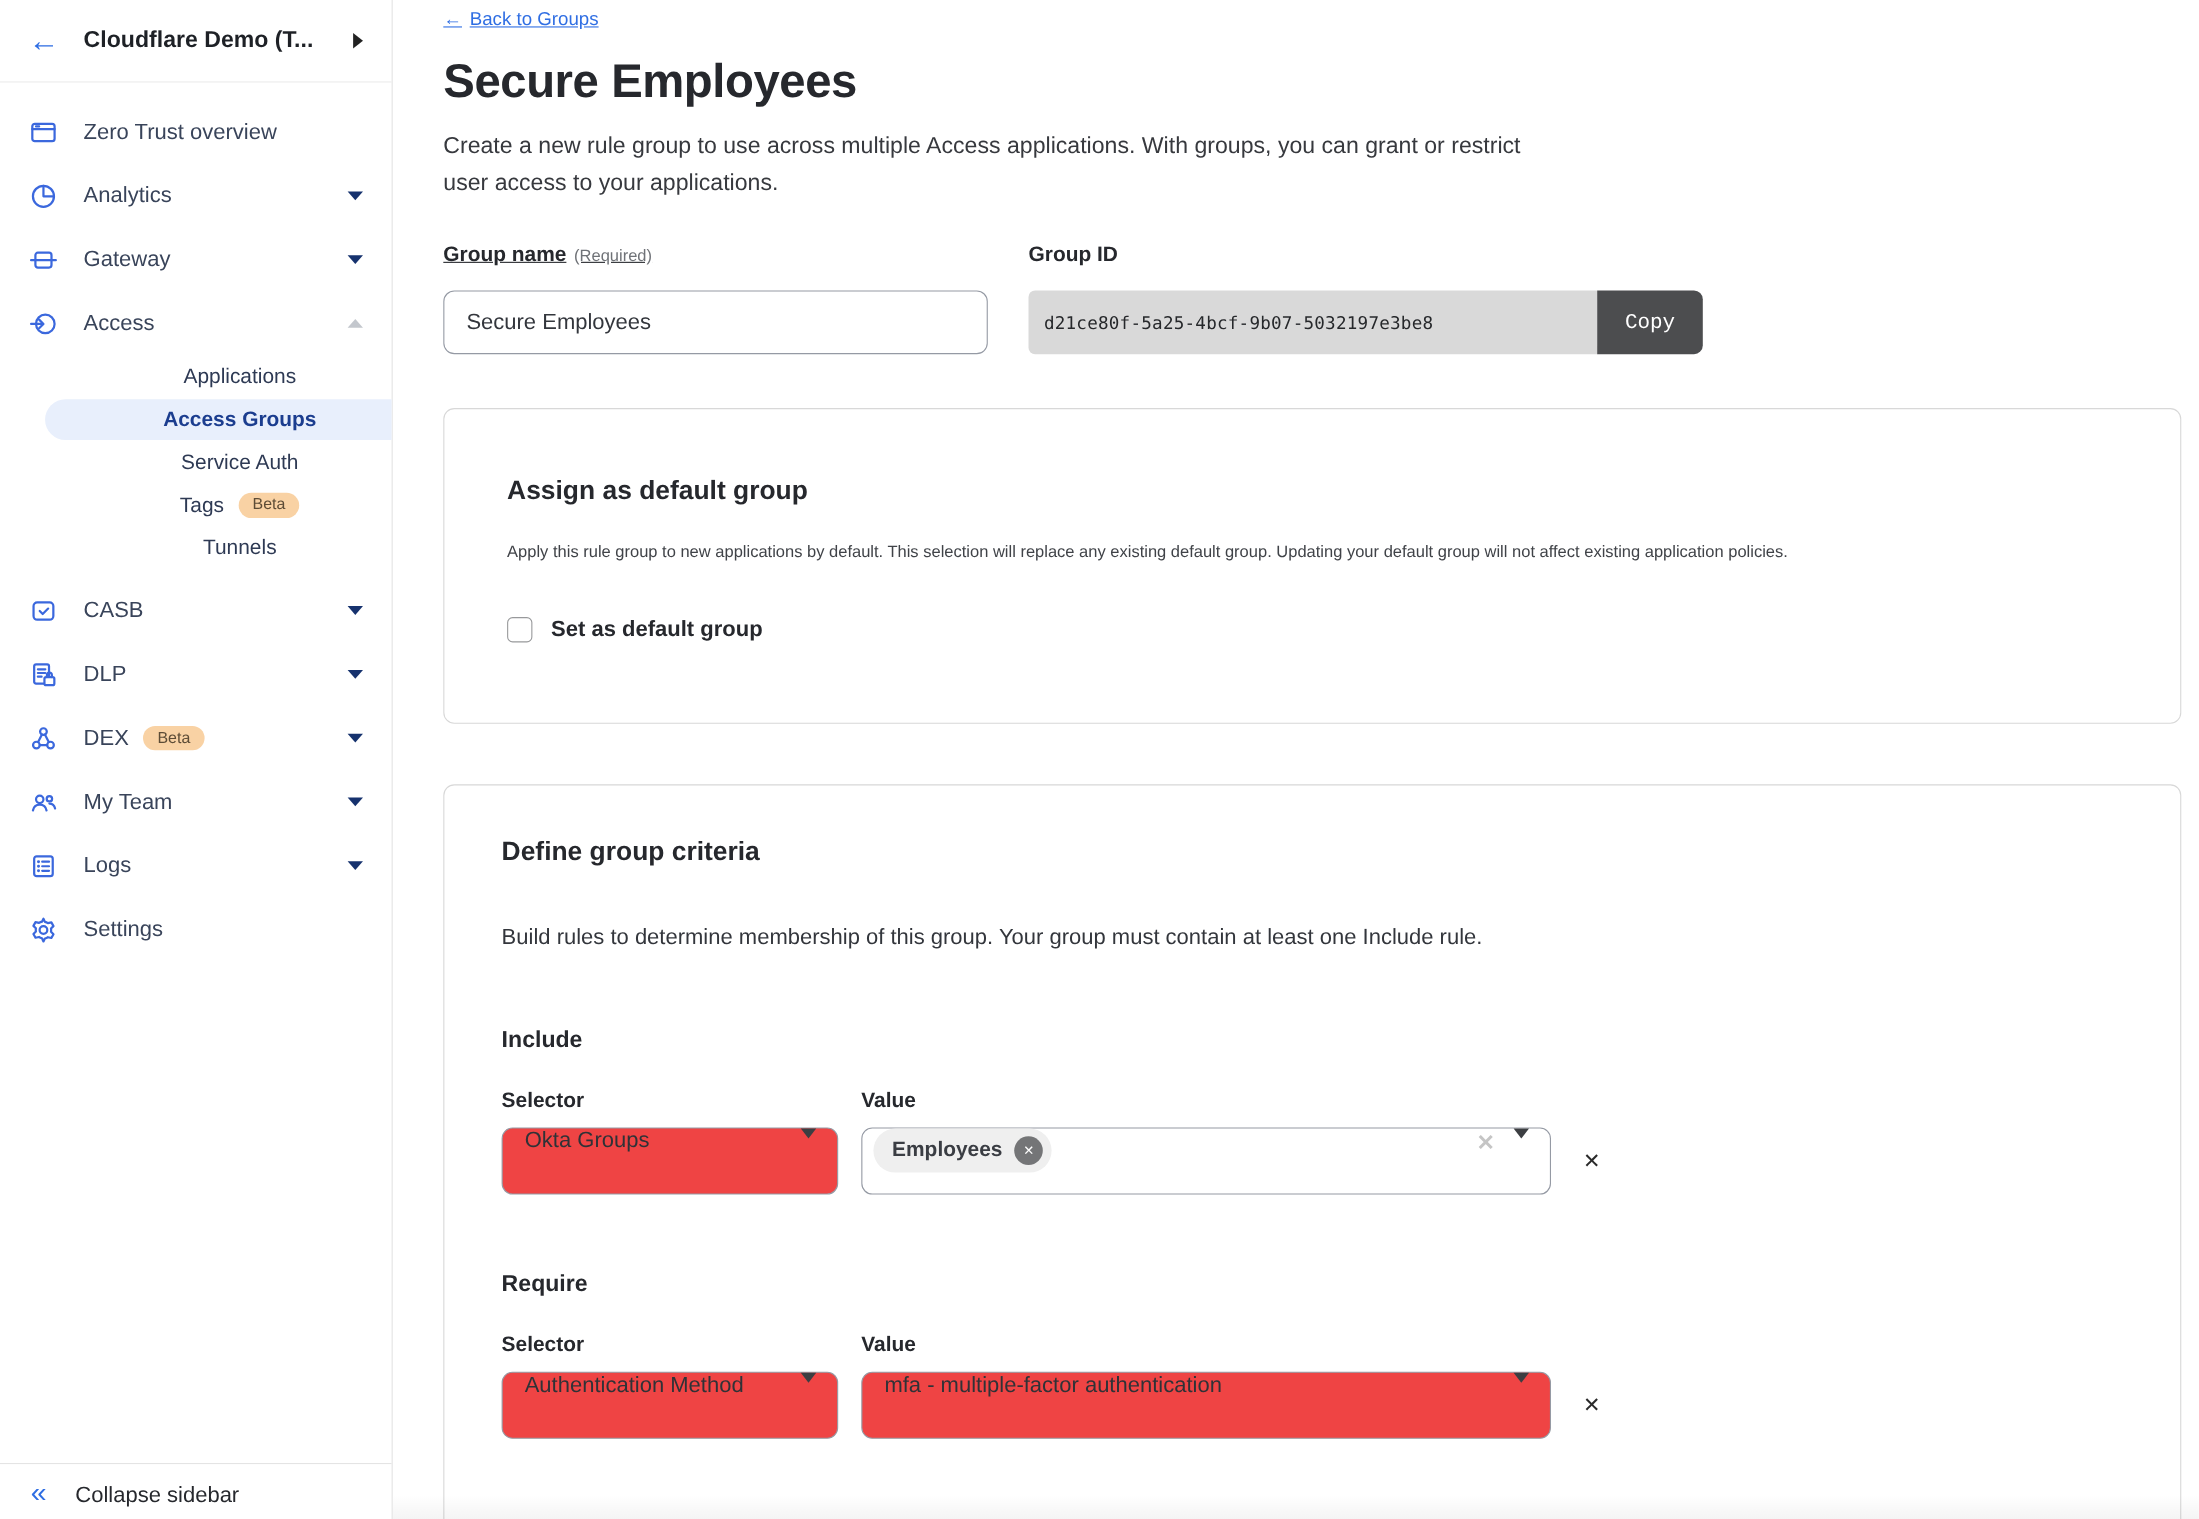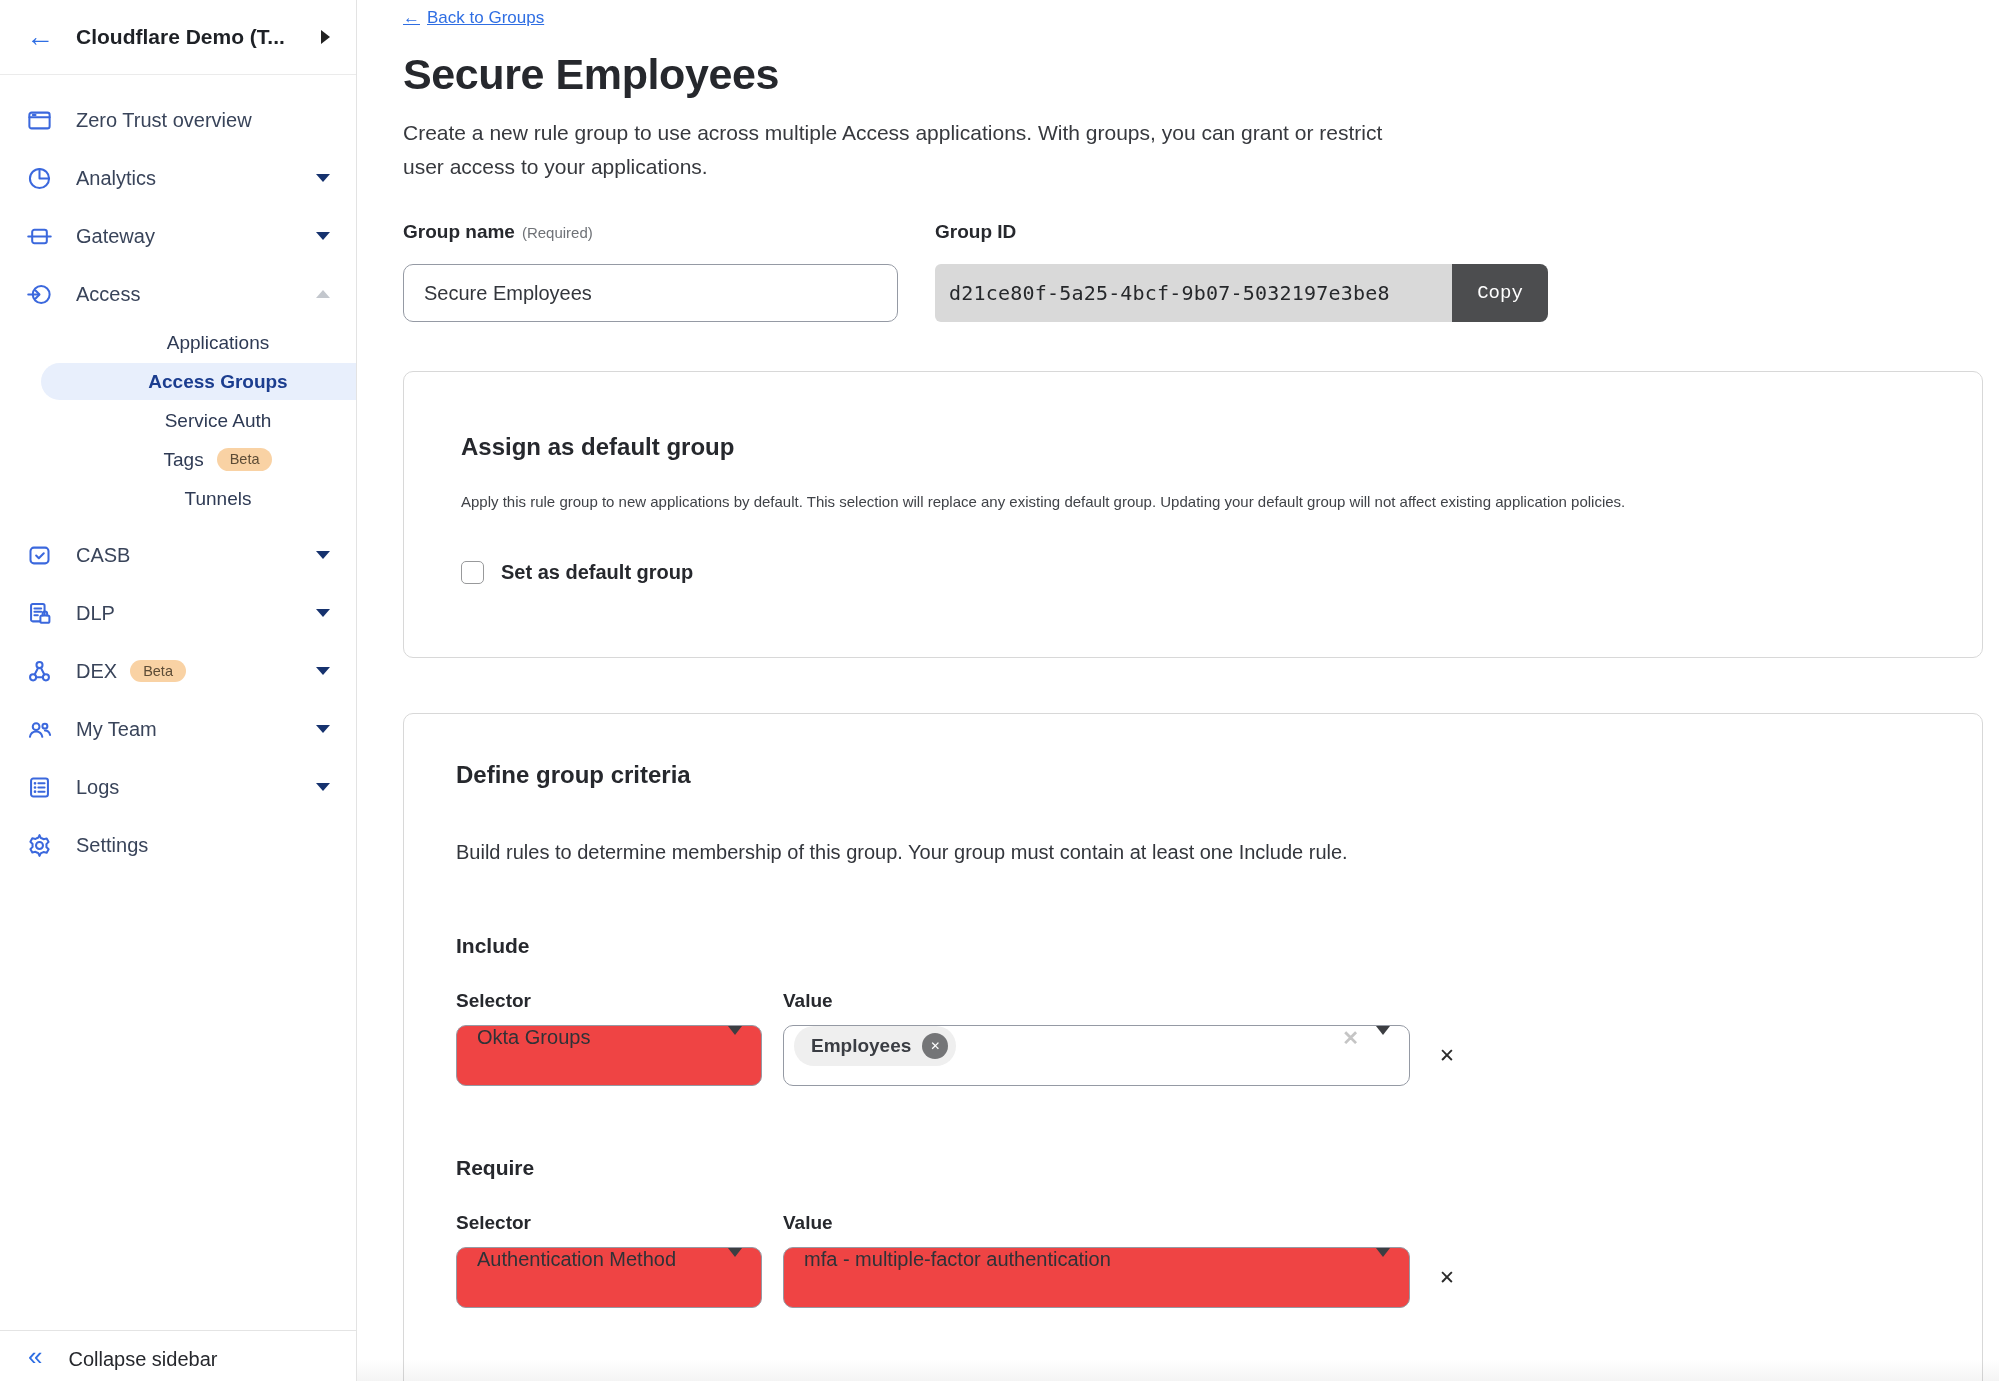--- a/index.html
+++ b/index.html
@@ -43,29 +43,29 @@
   .sb-footer .lbl { font-size:20px; color:#26282d; padding-top:6px; }
 
   
   .main { flex:1; padding:8px 0 0 46px; position:relative; overflow:hidden; }
   .back-link { display:inline-flex; align-items:center; gap:7px; font-size:17px; color:#2f6ee3;
     text-decoration:underline; cursor:pointer; }
   h1.page-title { font-size:43px; font-weight:700; color:#26282d; margin-top:22px; letter-spacing:-0.4px; }
   .intro { margin-top:17px; font-size:21px; line-height:34px; color:#37393e; max-width:990px; }
 
   .form-row { display:flex; margin-top:37px; }
-  .col-name { width:495px; }
+  .col-name { width:495px;text-decoration:underline; }
   .col-id { margin-left:37px; }
   .field-label { font-size:19px; font-weight:700; color:#26282d; margin-bottom:21px; }
   .req-hint { font-weight:400; font-size:15px; color:#6f7277; margin-left:7px; }
   .text-input { width:495px; height:58px; border:1px solid #959aa4; border-radius:10px;
     font-size:20px; color:#33363c; padding:0 20px; font-family:"Liberation Sans", sans-serif; outline:none; background:#fff; }
   .groupid-box { display:flex; height:58px; }
   .groupid-value { width:517px; background:#d9d9d9; border-radius:6px 0 0 6px;
-    font-family:"DejaVu Sans Mono", monospace; font-size:20px; color:#26282b;
+    font-family:"DejaVu Sans Mono", monospace; font-size:16px; color:#26282b;
     display:flex; align-items:center; padding:0 14px; letter-spacing:0.2px; white-space:nowrap; }
   .copy-btn { width:96px; background:#4c4d4f; color:#fff; font-size:19px; border:none;
     border-radius:0 8px 8px 0; cursor:pointer; font-family:Liberation Mono, monospace; }
 
   .card { width:1580px; border:1px solid #d8d8d8; border-radius:10px; background:#fff; }
   .card-default { margin-top:49px; height:287px; padding:61px 57px 0; }
   .card h2 { font-size:24px; font-weight:700; color:#26282d; }
   .card-default p { margin-top:24px; font-size:15px; line-height:33px; color:#404348; max-width:1465px; }
   .checkbox-row { margin-top:43px; display:flex; align-items:center; cursor:pointer;font-weight:bold; }
   .checkbox { width:23px; height:23px; border:1.5px solid #98999b; border-radius:5px; background:#fff; }

